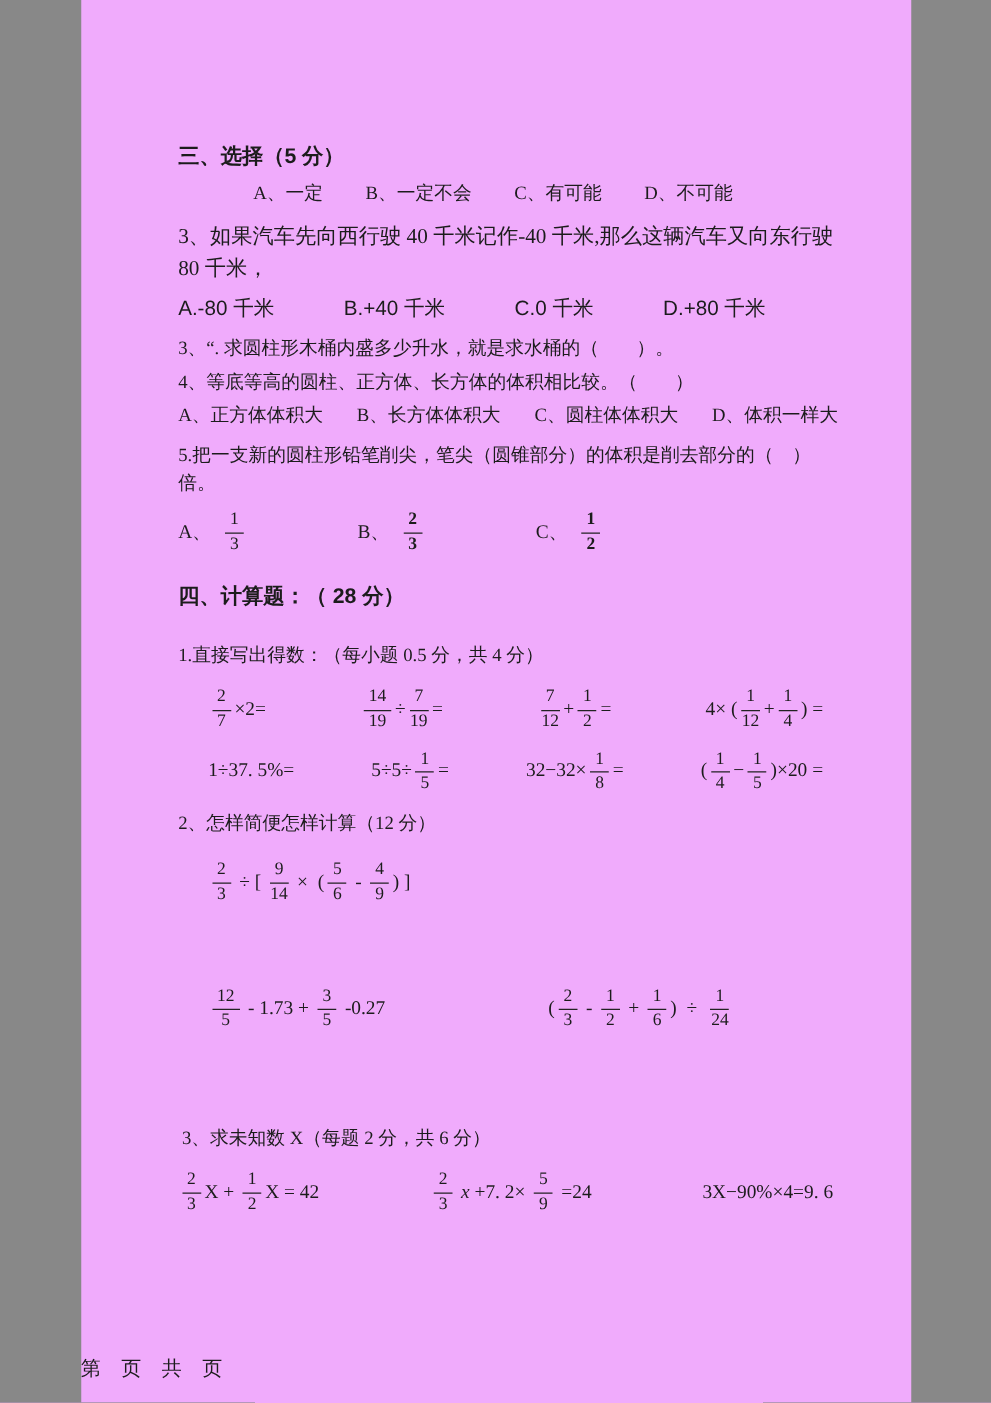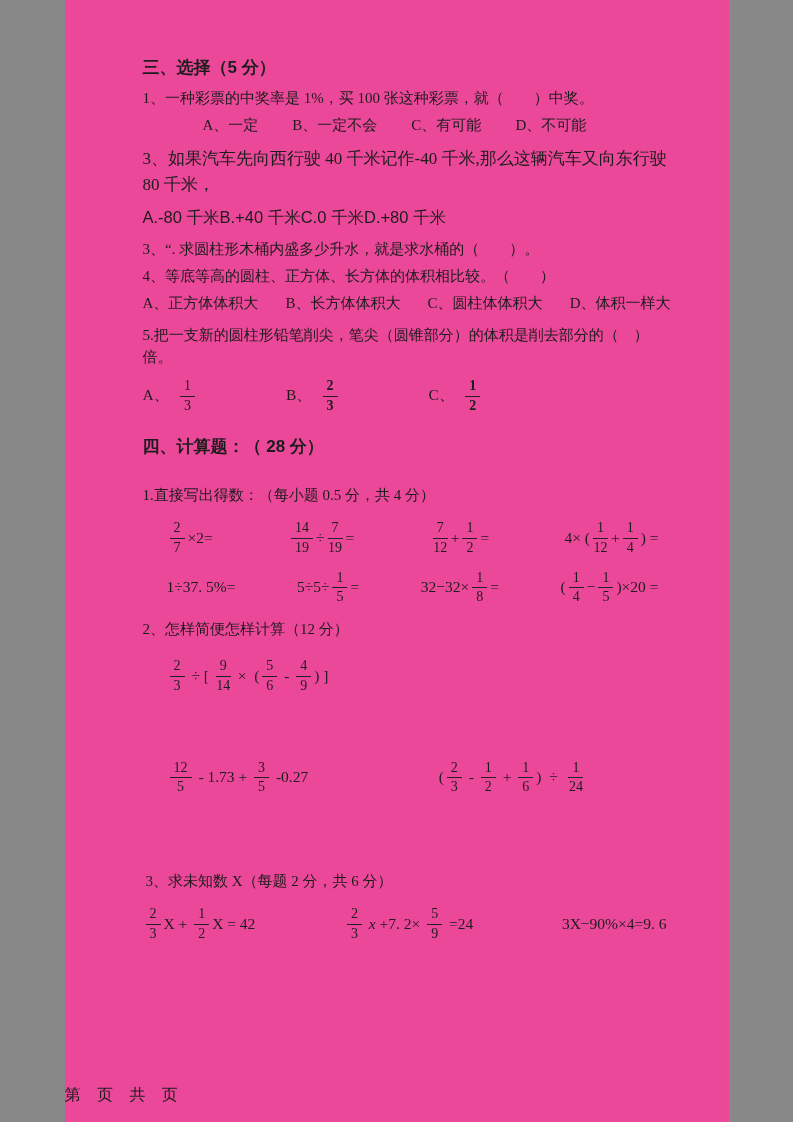--- a/index.html
+++ b/index.html
@@ -2,40 +2,40 @@
 <html><head>
 <meta charset="utf-8">
 <style>
   * { box-sizing: border-box; margin: 0; padding: 0; }
   html, body { background: #888; }
   .page {
     position: relative;
     width: 664px;
     height: 1122px;
     margin: 0 auto;
-    background: #ec4899;
+    background: #f0abfc;
     font-family: "Liberation Serif", "DejaVu Serif", serif;
     color: #1c1c1c;
-    padding: 56px 58px 0 78px;
+    padding: 113px 58px 0 78px;
     overflow: hidden;
   }
   .sec-heading {
     font-family: "Liberation Sans", "DejaVu Sans", sans-serif;
     font-weight: bold;
     font-size: 17px;
     line-height: 24px;
     margin: 0 0 7px 0;
   }
   .stem { font-size: 15px; line-height: 22px; margin: 5px 0 5px 0; }
   .stem.big { font-size: 17px; line-height: 26px; margin: 10px 0 4px 0; }
   .opt-row { display: flex; font-size: 15px; line-height: 22px; margin: 4px 0 8px 0; }
   .indent1 { margin-left: 60px; gap: 34px; }
   .car-opts {
     font-family: "Liberation Sans", "DejaVu Sans", sans-serif;
-    font-size: 16.5px; width: 470px; 
+    font-size: 16.5px; width: 470px; justify-content: space-between;
     margin: 8px 0 10px 0;
   }
   .bucket-opts { width: 548px; justify-content: space-between; margin-bottom: 6px; }
   .q4-opts { width: 100%; justify-content: space-between; margin-bottom: 10px; }
   .frac-opts { display: flex; gap: 88px; margin: 10px 0 0 0; font-size: 16px; }
   .subtitle { font-size: 15px; line-height: 21px; }
   .sub1 { margin: 26px 0 0 0; }
   .sub2 { margin: 14px 0 0 0; }
   .sub3 { margin: 76px 0 0 3px; }
   .calc-head { margin-top: 22px; }
@@ -60,21 +60,20 @@
   }
 </style>
 </head>
 <body>
 
 <div class="page">
 
   <section>
     <h2 class="sec-heading">三、选择（5 分）</h2>
 
-    <p class="stem">1、一种彩票的中奖率是 1%，买 100 张这种彩票，就（　　）中奖。</p>
     <div class="opt-row indent1">
       <span>A、一定</span>
       <span>B、一定不会</span>
       <span>C、有可能</span>
       <span>D、不可能</span>
     </div>
 
     <p class="stem big">3、如果汽车先向西行驶 40 千米记作-40 千米,那么这辆汽车又向东行驶 80 千米，</p>
     <div class="opt-row car-opts">
       <span>A.-80 千米</span>

